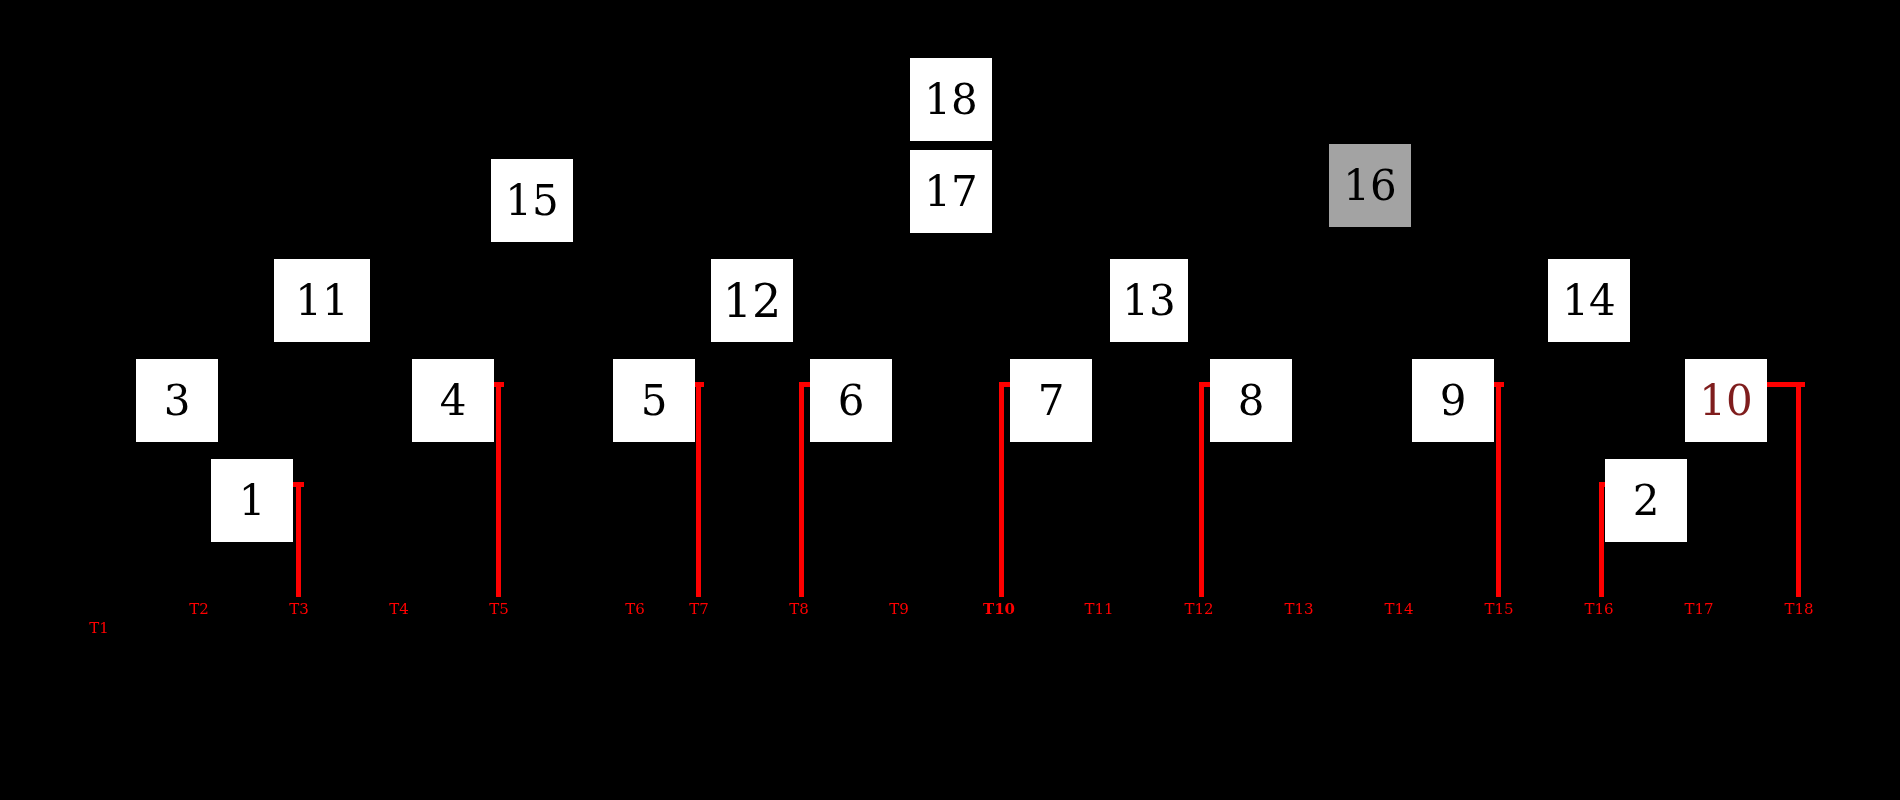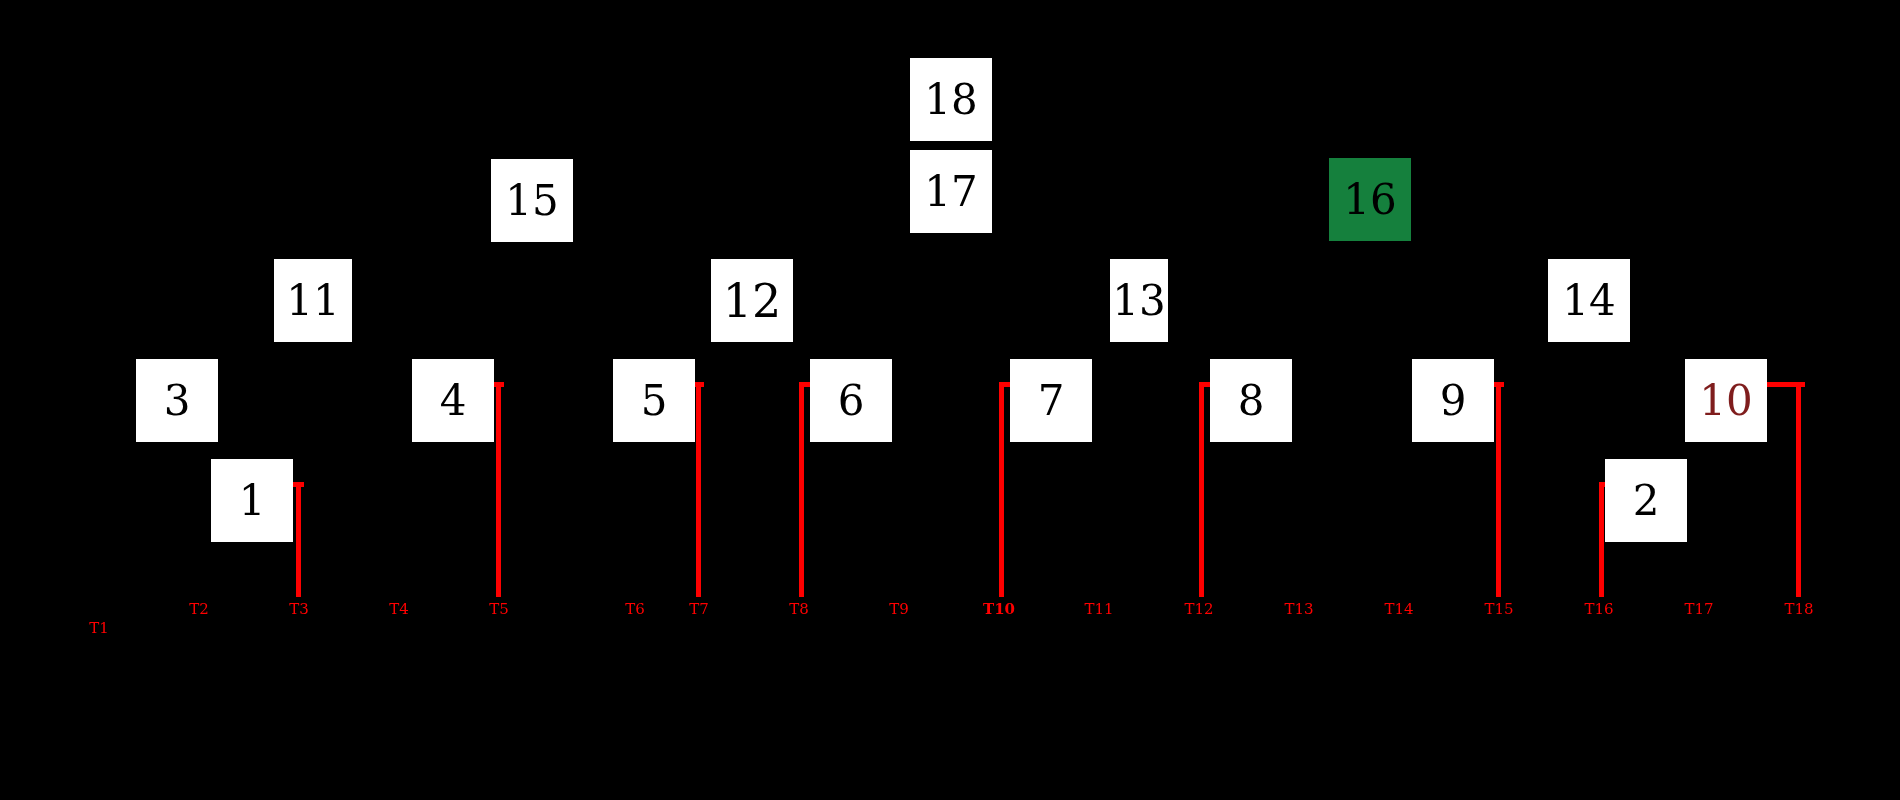--- a/index.html
+++ b/index.html
@@ -90,22 +90,22 @@
       <div class="node-box" style="left: 211px; top: 459px; width: 82px; height: 83px; font-size: 42px; background: rgb(255, 255, 255); color: rgb(0, 0, 0);">1</div>
       <div class="node-box" style="left: 1605px; top: 459px; width: 82px; height: 83px; font-size: 42px; background: rgb(255, 255, 255); color: rgb(0, 0, 0);">2</div>
       <div class="node-box" style="left: 136px; top: 359px; width: 82px; height: 83px; font-size: 42px; background: rgb(255, 255, 255); color: rgb(0, 0, 0);">3</div>
       <div class="node-box" style="left: 412px; top: 359px; width: 82px; height: 83px; font-size: 42px; background: rgb(255, 255, 255); color: rgb(0, 0, 0);">4</div>
       <div class="node-box" style="left: 613px; top: 359px; width: 82px; height: 83px; font-size: 42px; background: rgb(255, 255, 255); color: rgb(0, 0, 0);">5</div>
       <div class="node-box" style="left: 810px; top: 359px; width: 82px; height: 83px; font-size: 42px; background: rgb(255, 255, 255); color: rgb(0, 0, 0);">6</div>
       <div class="node-box" style="left: 1010px; top: 359px; width: 82px; height: 83px; font-size: 42px; background: rgb(255, 255, 255); color: rgb(0, 0, 0);">7</div>
       <div class="node-box" style="left: 1210px; top: 359px; width: 82px; height: 83px; font-size: 42px; background: rgb(255, 255, 255); color: rgb(0, 0, 0);">8</div>
       <div class="node-box" style="left: 1412px; top: 359px; width: 82px; height: 83px; font-size: 42px; background: rgb(255, 255, 255); color: rgb(0, 0, 0);">9</div>
       <div class="node-box" style="left: 1685px; top: 359px; width: 82px; height: 83px; font-size: 42px; background: rgb(255, 255, 255); color: #7f1d1d;">10</div>
-      <div class="node-box" style="left: 274px; top: 259px; width: 78px; height: 83px; font-size: 42px; background: rgb(255, 255, 255); color: rgb(0, 0, 0);">11</div>
+      <div class="node-box" style="left: 274px; top: 259px; width: 96px; height: 83px; font-size: 42px; background: rgb(255, 255, 255); color: rgb(0, 0, 0);">11</div>
       <div class="node-box" style="left: 711px; top: 259px; width: 82px; height: 83px; font-size: 46px; background: rgb(255, 255, 255); color: rgb(0, 0, 0);">12</div>
-      <div class="node-box" style="left: 1110px; top: 259px; width: 58px; height: 83px; font-size: 42px; background: rgb(255, 255, 255); color: rgb(0, 0, 0);">13</div>
+      <div class="node-box" style="left: 1110px; top: 259px; width: 78px; height: 83px; font-size: 42px; background: rgb(255, 255, 255); color: rgb(0, 0, 0);">13</div>
       <div class="node-box" style="left: 1548px; top: 259px; width: 82px; height: 83px; font-size: 42px; background: rgb(255, 255, 255); color: rgb(0, 0, 0);">14</div>
       <div class="node-box" style="left: 491px; top: 159px; width: 82px; height: 83px; font-size: 42px; background: rgb(255, 255, 255); color: rgb(0, 0, 0);">15</div>
-      <div class="node-box" style="left: 1329px; top: 158px; width: 82px; height: 83px; font-size: 42px; background: #15803d; color: rgb(0, 0, 0);">16</div>
+      <div class="node-box" style="left: 1329px; top: 144px; width: 82px; height: 83px; font-size: 42px; background: #a3a3a3; color: rgb(0, 0, 0);">16</div>
       <div class="node-box" style="left: 910px; top: 150px; width: 82px; height: 83px; font-size: 42px; background: rgb(255, 255, 255); color: rgb(0, 0, 0);">17</div>
       <div class="node-box" style="left: 910px; top: 58px; width: 82px; height: 83px; font-size: 42px; background: rgb(255, 255, 255); color: rgb(0, 0, 0);">18</div>
     </div>
 </div>
 
 </body></html>

